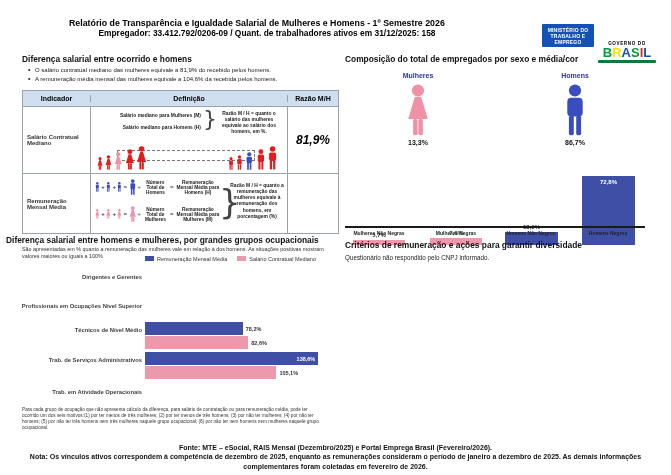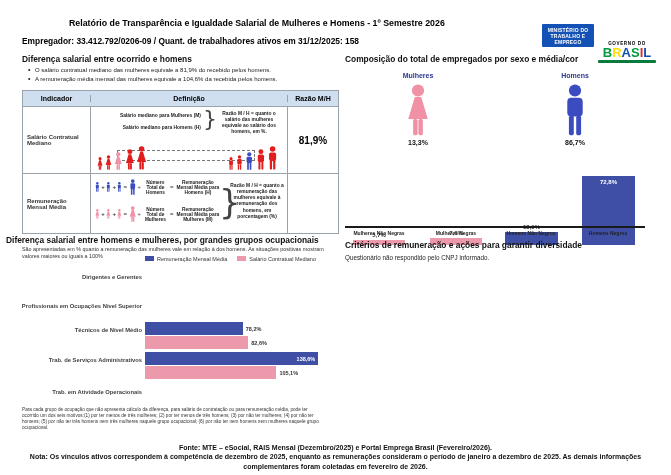--- a/index.html
+++ b/index.html
@@ -5,42 +5,42 @@
   html,body{margin:0;padding:0;}
   body{
     width:671px;height:475px;position:relative;overflow:hidden;
     background:#ffffff;color:#000;
     font-family:"Liberation Sans","DejaVu Sans",sans-serif;
   }
   .abs{position:absolute;}
   .ctr{text-align:center;}
   
   .hdr-title{font-size:8.8px;font-weight:bold;margin-left:47px;}
-  .hdr-sub{font-size:8.4px;font-weight:bold;margin-top:8px;}
+  .hdr-sub{font-size:8.4px;font-weight:bold;margin-top:0;text-align:center;}
   .mte-box{background:#1351B4;color:#fff;width:52px;height:23px;
     display:flex;align-items:center;justify-content:center;border-radius:1px;}
   .mte-box span{font-size:5px;font-weight:bold;text-align:center;line-height:1.2;letter-spacing:.2px;}
   .gov-top{font-size:4.6px;font-weight:bold;letter-spacing:.6px;text-align:center;}
   .gov-brasil{font-size:13px;font-weight:bold;letter-spacing:0;line-height:1;text-align:center;}
   .gov-bar{height:2.5px;background:#0a7a3d;margin-top:1px;border-radius:1px;}
   .gL0{color:#009C3B}.gL1{color:#FFDF00}.gL2{color:#1351B4}.gL3{color:#009C3B}.gL4{color:#E52929}.gL5{color:#1351B4}
   
   .sec-title{font-size:8.4px;font-weight:bold;color:#111;}
   .bullet{font-size:6px;color:#222;padding-left:7px;position:relative;margin-bottom:3px;}
   .bullet::before{content:"•";position:absolute;left:0;top:-1px;font-size:7px;}
   
   .tbl{border:1px solid #9aa2aa;width:315px;font-size:5px;}
   .tbl-row{display:flex;border-top:1px solid #9aa2aa;}
   .tbl-head{display:flex;background:#CFDFF0;height:15px;font-size:7px;font-weight:bold;align-items:center;}
   .c1{width:68px;border-right:1px solid #9aa2aa;box-sizing:border-box;}
   .c2{width:197px;border-right:1px solid #9aa2aa;box-sizing:border-box;position:relative;}
   .c3{width:50px;box-sizing:border-box;display:flex;align-items:center;justify-content:center;}
   .tbl-head .c1,.tbl-head .c2{display:flex;align-items:center;justify-content:center;}
   .ind-cell{display:flex;align-items:center;padding:3px 4px;font-size:6px;font-weight:bold;color:#333;}
-  .ratio-val{font-size:10px;font-weight:bold;}
+  .ratio-val{font-size:12px;font-weight:bold;font-style:italic;}
   .def-txt{font-size:4.9px;font-weight:bold;color:#222;line-height:1.25;}
   .brace{font-weight:400;color:#444;font-family:"DejaVu Sans",sans-serif;}
   .person{display:inline-block;vertical-align:bottom;}
   .pplrow{position:absolute;left:4px;right:2px;bottom:3px;height:28px;}
   .pgrp{position:absolute;bottom:0;display:flex;align-items:flex-end;gap:2px;}
   .dashbox{position:absolute;border:1px dashed #777;}
   .frow{display:flex;align-items:center;gap:1.5px;font-size:4.8px;font-weight:bold;color:#222;}
   .op{font-size:6px;font-weight:bold;color:#333;}
   
   .legend{display:flex;gap:10px;align-items:center;font-size:5.5px;color:#333;}

